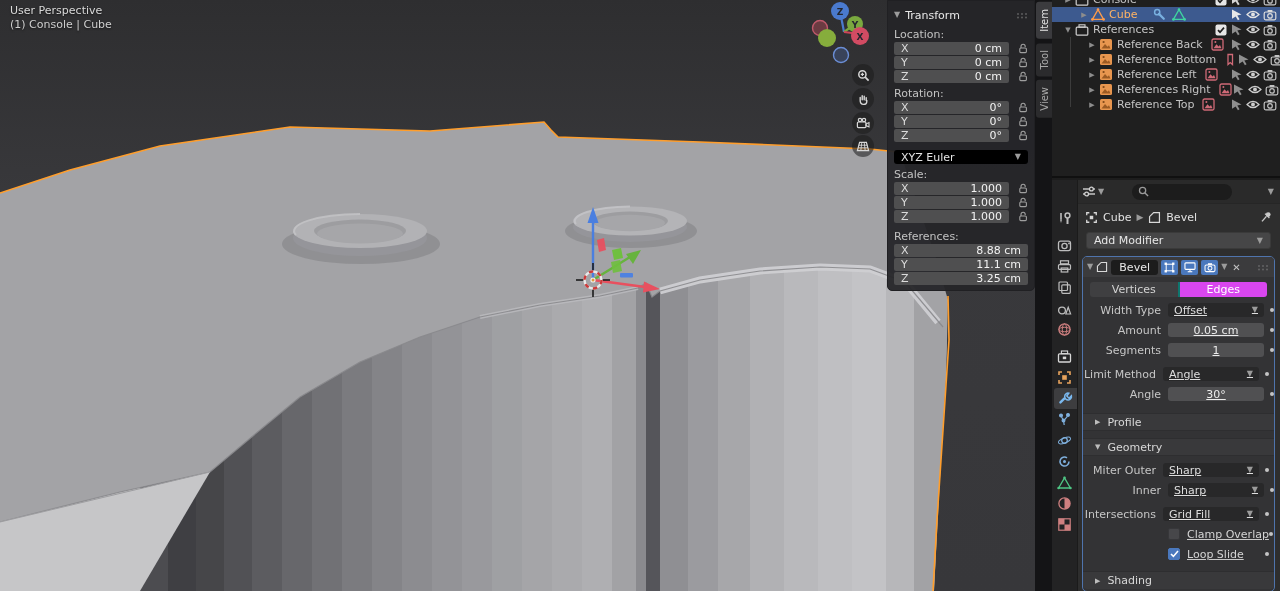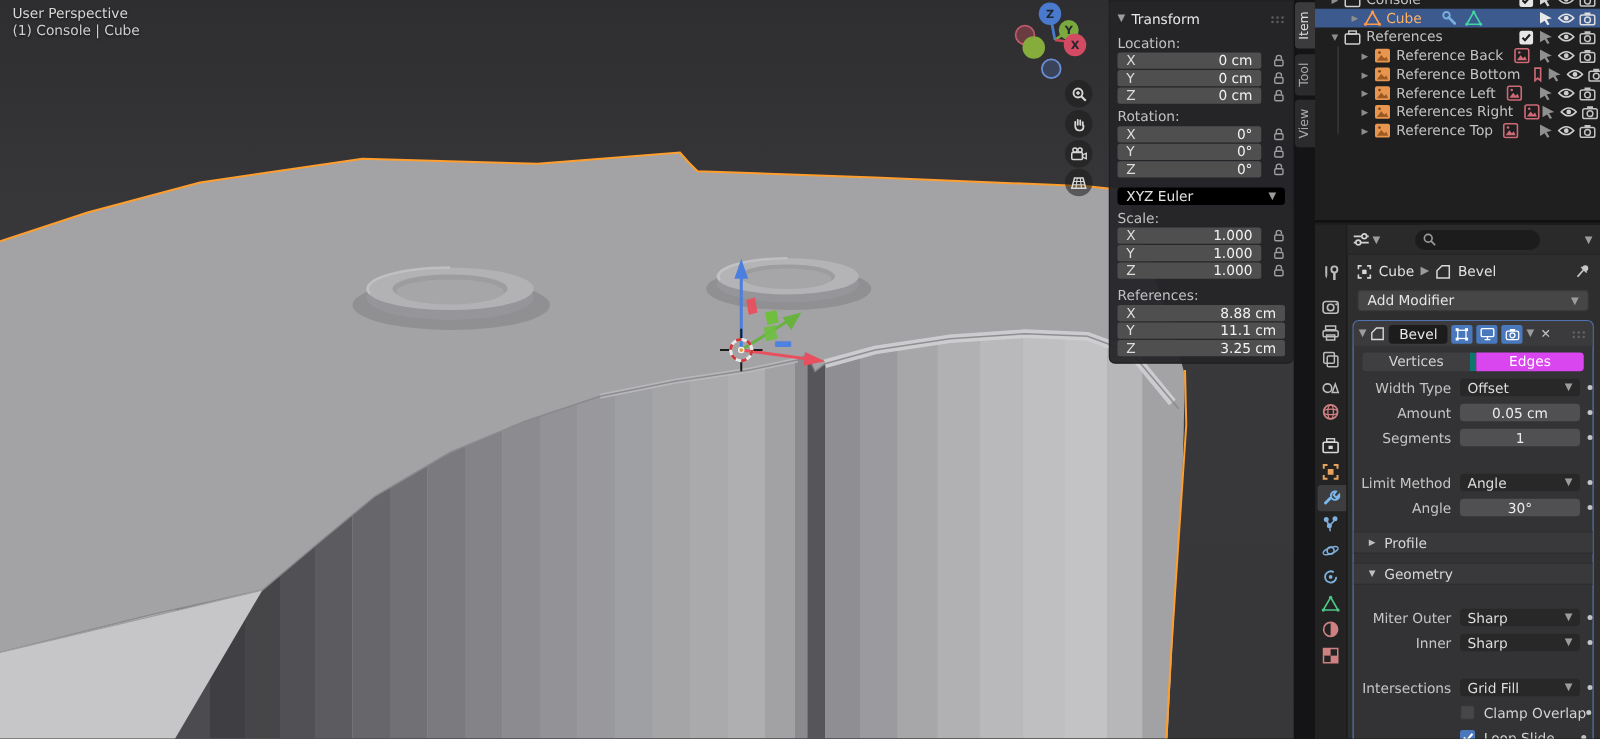--- a/index.html
+++ b/index.html
@@ -88,27 +88,27 @@
              padding:0 5px 0 4px; gap:3px; }
   .mp-name { width:47px; height:15px; background:#1c1c1c; border-radius:3px; color:#e8e8e8;
              display:flex; align-items:center; justify-content:center; }
   .mp-tgl { width:17px; height:15px; background:#4a78bd; border-radius:2px; display:flex; align-items:center;
             justify-content:center; }
   .mp-x { color:#c5c5c5; font-size:10px; margin-left:2px; }
   .mp-head .dots { margin-left:auto; opacity:.5; }
   .segbtn { margin:5px 7px 3px 7px; height:15px; display:flex; }
   .segbtn > div { flex:1; display:flex; align-items:center; justify-content:center; color:#d2d2d2;
                   background:#3f3f41; }
-  .segbtn > div:first-child { border-radius:3px 0 0 3px; border-right:5px solid #0f766e; }
+  .segbtn > div:first-child { border-radius:3px 0 0 3px; border-right:2px solid #0f766e; }
   .segbtn > div:last-child { border-radius:0 3px 3px 0; }
   .segbtn .on { background:#d946ef; color:#fff; }
   .prow { display:flex; align-items:center; height:20px; padding-right:5px; }
-  .prow.gap { margin-top:16px; }
+  .prow.gap { margin-top:4px;justify-content:flex-end; }
   .plabel { flex:none; width:78px; text-align:right; margin-right:7px; color:#c6c6c6; white-space:nowrap; }
-  .pctrl { flex:none; width:96px; }
+  .pctrl { flex:none; width:96px;text-decoration:underline; }
   .dd { height:14px; background:#282829; border-radius:3px; display:flex; align-items:center; padding:0 6px;
         color:#dedede; }
   .dd .chev { margin-left:auto; }
   .numf { height:14px; background:#505052; border-radius:3px; display:flex; align-items:center;
           justify-content:center; color:#ececec; }
   .dot { width:4px; height:4px; border-radius:2px; background:#c4c4c4; margin-left:6px; flex:none; }
   .cbrow .pctrl { display:flex; align-items:center; width:auto; }
   .cb { width:12px; height:12px; border-radius:2px; background:#47474a; border:1px solid #37373a;
         display:flex; align-items:center; justify-content:center; }
   .cb.checked { background:#4a78bd; border-color:#4a78bd; }

